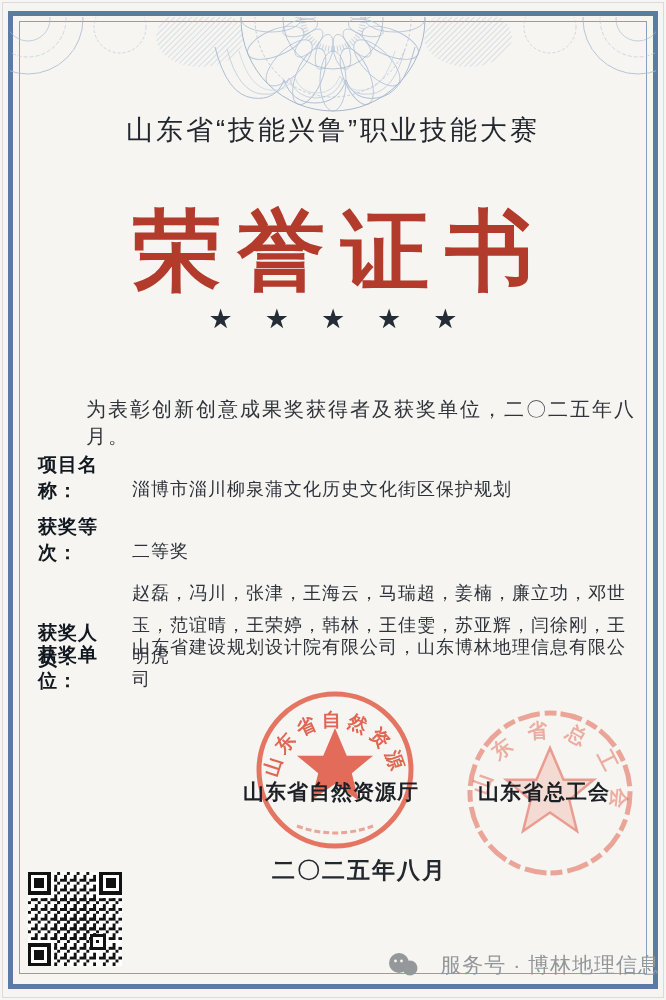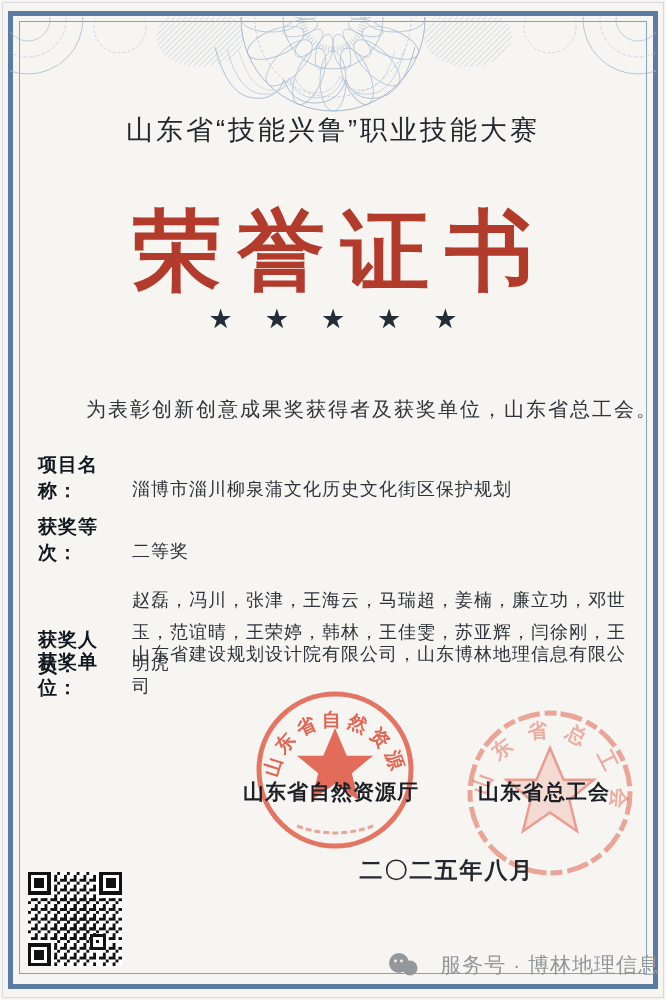--- a/index.html
+++ b/index.html
@@ -32,32 +32,32 @@
   
   .citation{
     position:absolute;left:86px;top:396px;
     font-family:"DejaVu Serif","Liberation Serif",serif;
     font-size:20px;letter-spacing:2px;color:#2f343b;
   }
   .field{position:absolute;left:38px;right:28px;display:flex;align-items:flex-end;}
   .field .label{flex:0 0 94px;font-weight:bold;font-size:19px;color:#111820;letter-spacing:1px;}
   .field .value{
     flex:1;font-family:"DejaVu Serif","Liberation Serif",serif;
-    font-size:18px;line-height:1.75;color:#2e333b;letter-spacing:1px;margin-top:8px;
+    font-size:18px;line-height:1.75;color:#2e333b;letter-spacing:1px;margin-top:1px;
   }
   .row1{top:452px;} .row2{top:514px;} .row3{top:576px;} .row4{top:630px;}
   
   .seal{position:absolute;pointer-events:none;}
   .seal-left{left:245px;top:680px;}
   .seal-right{left:455px;top:698px;}
   .issuer{position:absolute;font-weight:bold;font-size:21px;letter-spacing:1px;color:#1c2026;}
   .issuer-left{left:243px;top:778px;}
   .issuer-right{left:478px;top:778px;}
   .date-line{
-    position:absolute;left:297px;width:300px;top:855px;text-align:center;
+    position:absolute;left:272px;width:300px;top:855px;
     font-weight:bold;font-size:23px;letter-spacing:2px;color:#23272e;
   }
   
   .qr{position:absolute;left:28px;top:872px;}
   .footer{
     position:absolute;right:6px;top:951px;display:flex;align-items:center;gap:20px;
     color:#939699;font-size:21px;letter-spacing:1px;background:transparent;
   }
 </style>
 </head>
@@ -128,21 +128,21 @@
       <path d="M -118 28 q 12 48 38 51 q 23 3 31 -18 q 8 23 31 23 q 23 0 31 -23 q 8 21 31 18 q 26 -3 38 -51" fill="none" stroke="#aebfd5" stroke-width="1"></path>
       <path d="M -106 30 q 11 42 34 45 q 20 3 28 -16 q 7 20 27 20 q 20 0 27 -20 q 8 19 28 16 q 23 -3 34 -45" fill="none" stroke="#bcc9dc" stroke-width="0.8"></path>
       <path d="M -94 32 q 10 36 30 39 q 18 3 25 -14 q 6 17 23 17 q 17 0 23 -17 q 7 17 25 14 q 20 -3 30 -39" fill="none" stroke="#c6d1e1" stroke-width="0.7"></path>
     </g>
   </svg>
 
   <div class="hline hline1">山东省“技能兴鲁”职业技能大赛</div>
   <div class="big-title">荣誉证书</div>
   <div class="star-row">★★★★★</div>
 
-  <div class="citation">为表彰创新创意成果奖获得者及获奖单位，山东省总工会。</div>
+  <div class="citation">为表彰创新创意成果奖获得者及获奖单位，二〇二五年八月。</div>
 
   <div class="field row1">
     <span class="label">项目名称：</span>
     <span class="value">淄博市淄川柳泉蒲文化历史文化街区保护规划</span>
   </div>
   <div class="field row3">
     <span class="label">获奖人员：</span>
     <span class="value">赵磊，冯川，张津，王海云，马瑞超，姜楠，廉立功，邓世玉，范谊晴，王荣婷，韩林，王佳雯，苏亚辉，闫徐刚，王明虎</span>
   </div>
   <div class="field row2">

